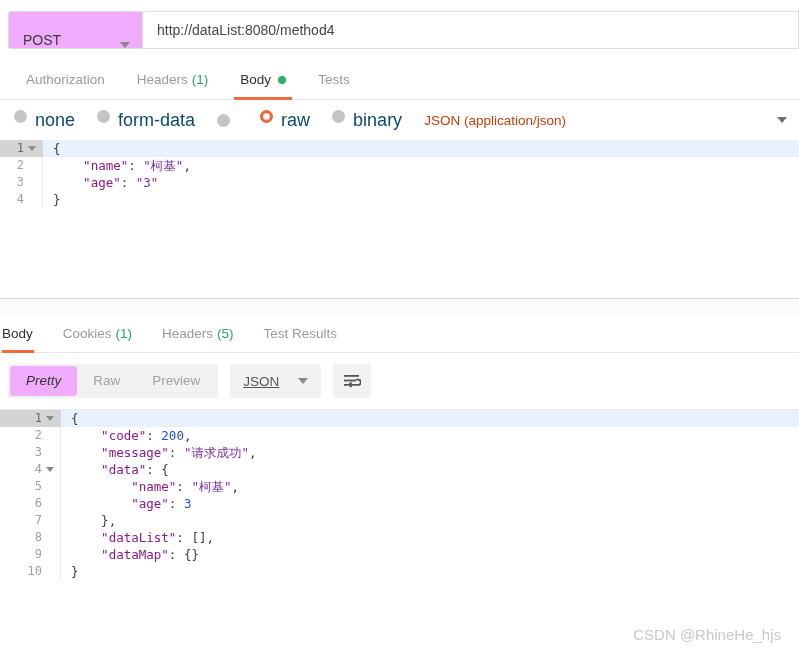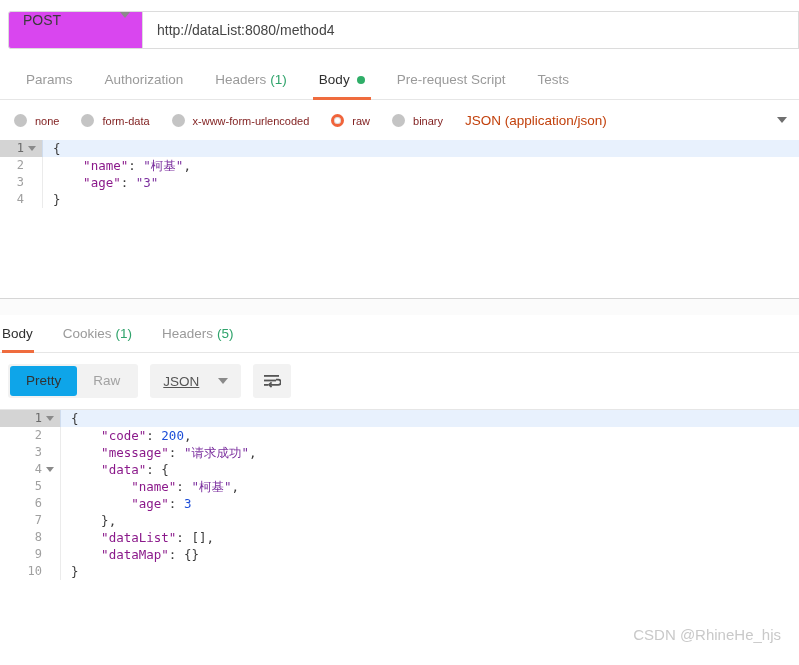--- a/index.html
+++ b/index.html
@@ -23,23 +23,23 @@
     display: flex;
     align-items: center;
     padding: 0 0 0 8px;
     box-sizing: border-box;
   }
   .method-select {
     width: 135px;
     height: 38px;
     border: 1px solid #dcdcdc;
     border-radius: 3px 0 0 3px;
-    background: #d946ef;
-    display: flex;
-    align-items: flex-start;
+    background: #f0abfc;
+    display: flex;
+    align-items: flex-end;
     justify-content: space-between;
     padding: 0 12px 0 14px;
     box-sizing: border-box;
     font-size: 14px;
     color: #3b3b3b;
     cursor: pointer;
     flex: none;
   }
   .caret {
     width: 0;
@@ -113,25 +113,25 @@
   
   .body-type-row {
     height: 40px;
     display: flex;
     align-items: center;
     padding-left: 14px;
     box-sizing: border-box;
   }
   .radio-opt {
     display: flex;
-    align-items: flex-end;
+    align-items: flex-start;
     margin-right: 22px;
     cursor: pointer;
-    font-size: 11px;
-    color: #7f1d1d;
+    font-size: 18px;
+    color: #0c4a6e;
     white-space: nowrap;
   }
   .radio {
     width: 13px;
     height: 13px;
     border-radius: 50%;
     background: #c4c4c4;
     margin-right: 8px;
     flex: none;
     box-sizing: border-box;
@@ -275,21 +275,22 @@
     padding: 0 16px;
     height: 30px;
     line-height: 30px;
     font-size: 13.5px;
     color: #a2a2a2;
     cursor: pointer;
     border-radius: 3px;
   }
   .seg-item.active {
     color: #333333;
-    background: #0ea5e9;
+    background: #f0abfc;
+    font-style: italic;
   }
   .fmt-select {
     margin-left: 12px;
     height: 34px;
     background: #f2f2f2;
     border-radius: 3px;
     display: flex;
     align-items: center;
     gap: 19px;
     padding: 0 13px;
@@ -334,53 +335,46 @@
     <span>POST</span>
     <span class="caret"></span>
   </div>
   <div class="url-input">
     <span>http://dataList:8080/method4</span>
   </div>
 </div>
 
 <div class="req-tabs" id="req-tabs">
     <div class="tab">
-      <span>Params</span>
-    </div>
-    <div class="tab">
       <span>Authorization</span>
     </div>
     <div class="tab">
       <span>Headers</span>
       <span class="count">(1)</span>
     </div>
     <div class="tab active">
       <span>Body</span>
       <span class="green-dot"></span>
-    </div>
-    <div class="tab">
-      <span>Pre-request Script</span>
     </div>
     <div class="tab">
       <span>Tests</span>
     </div>
   </div>
 
 <div class="body-type-row" id="body-type-row">
     <div class="radio-opt">
       <span class="radio"></span>
       <span>none</span>
     </div>
     <div class="radio-opt">
       <span class="radio"></span>
       <span>form-data</span>
     </div>
     <div class="radio-opt">
       <span class="radio"></span>
-      <span>x-www-form-urlencoded</span>
     </div>
     <div class="radio-opt">
       <span class="radio checked"></span>
       <span>raw</span>
     </div>
     <div class="radio-opt">
       <span class="radio"></span>
       <span>binary</span>
     </div>
     <span class="content-type">JSON (application/json)</span>
@@ -427,27 +421,31 @@
     <div class="tab active">
       <span>Body</span>
     </div>
     <div class="tab">
       <span>Cookies</span>
       <span class="count">(1)</span>
     </div>
     <div class="tab">
       <span>Headers</span>
       <span class="count">(5)</span>
+    </div>
+    <div class="tab">
+      <span>Test Results</span>
     </div>
   </div>
 
 <div class="res-toolbar">
   <div class="segmented" id="seg-group">
       <div class="seg-item active">Pretty</div>
       <div class="seg-item">Raw</div>
+      <div class="seg-item">Preview</div>
     </div>
   <div class="fmt-select">
     <span>JSON</span>
     <span class="caret"></span>
   </div>
   <div class="wrap-btn">
     <svg width="18" height="14" viewBox="0 0 18 14">
       <rect x="1" y="1" width="15" height="1.8" fill="#555"></rect>
       <rect x="1" y="5.6" width="12" height="1.8" fill="#555"></rect>
       <path d="M13 5.6 h2.2 a2.6 2.6 0 0 1 0 5.2 h-8" stroke="#555" stroke-width="1.8" fill="none"></path>

